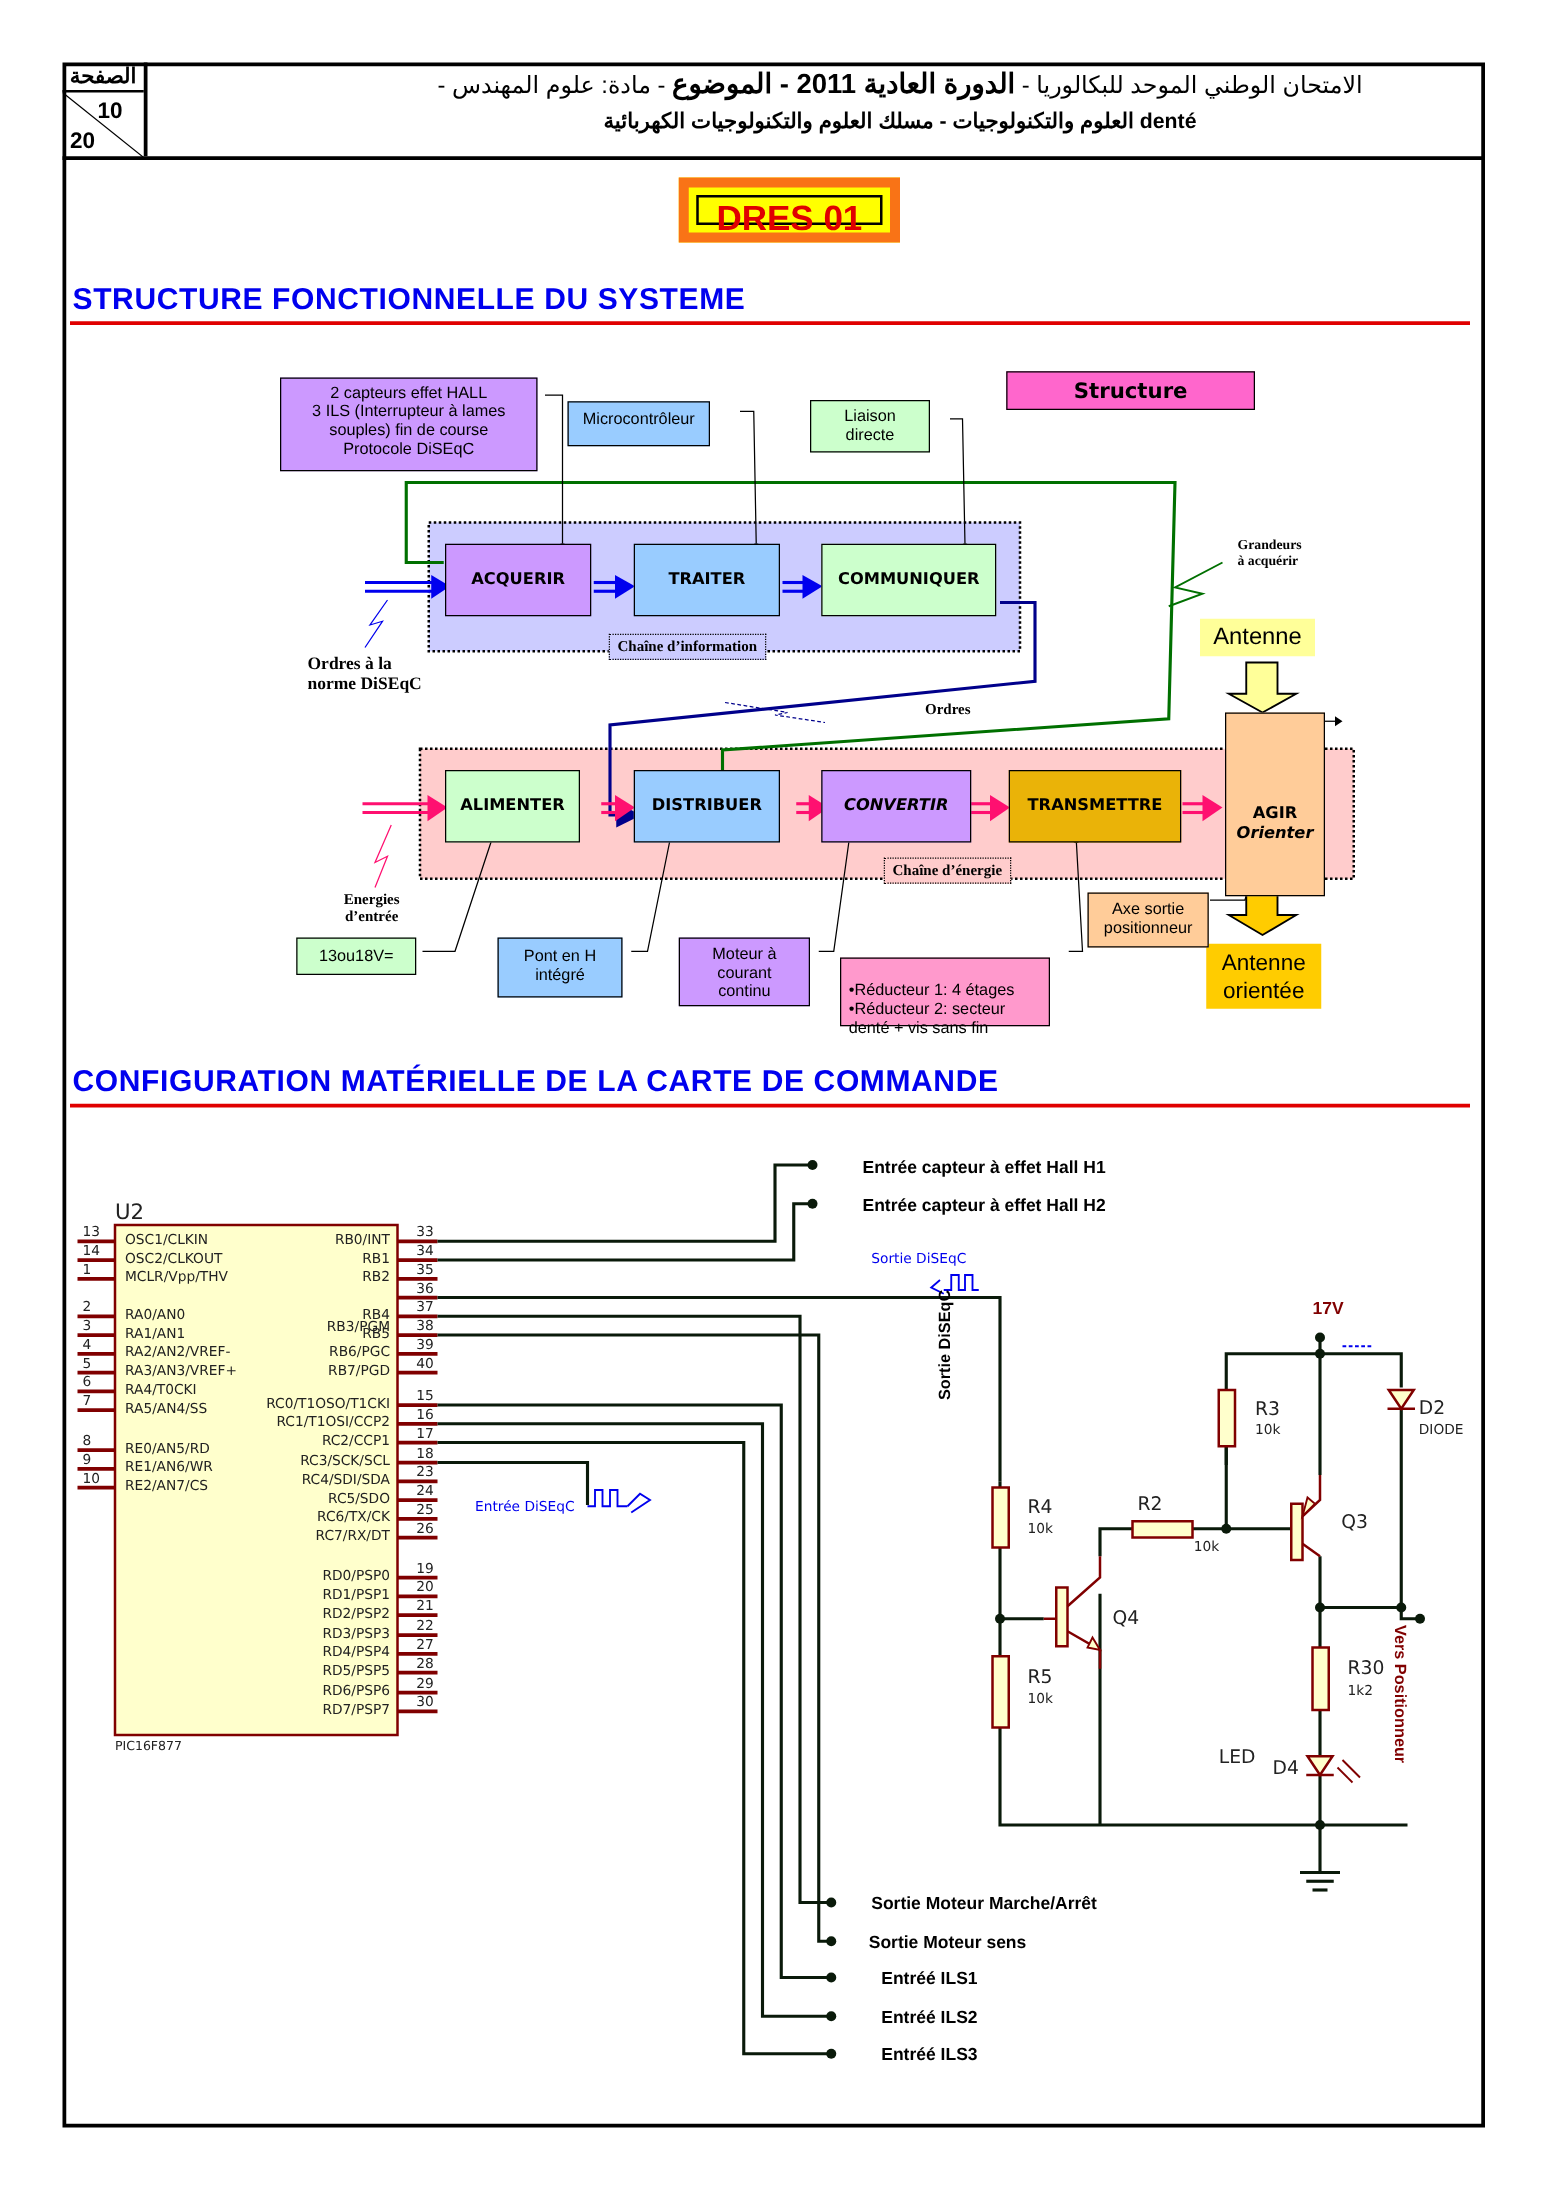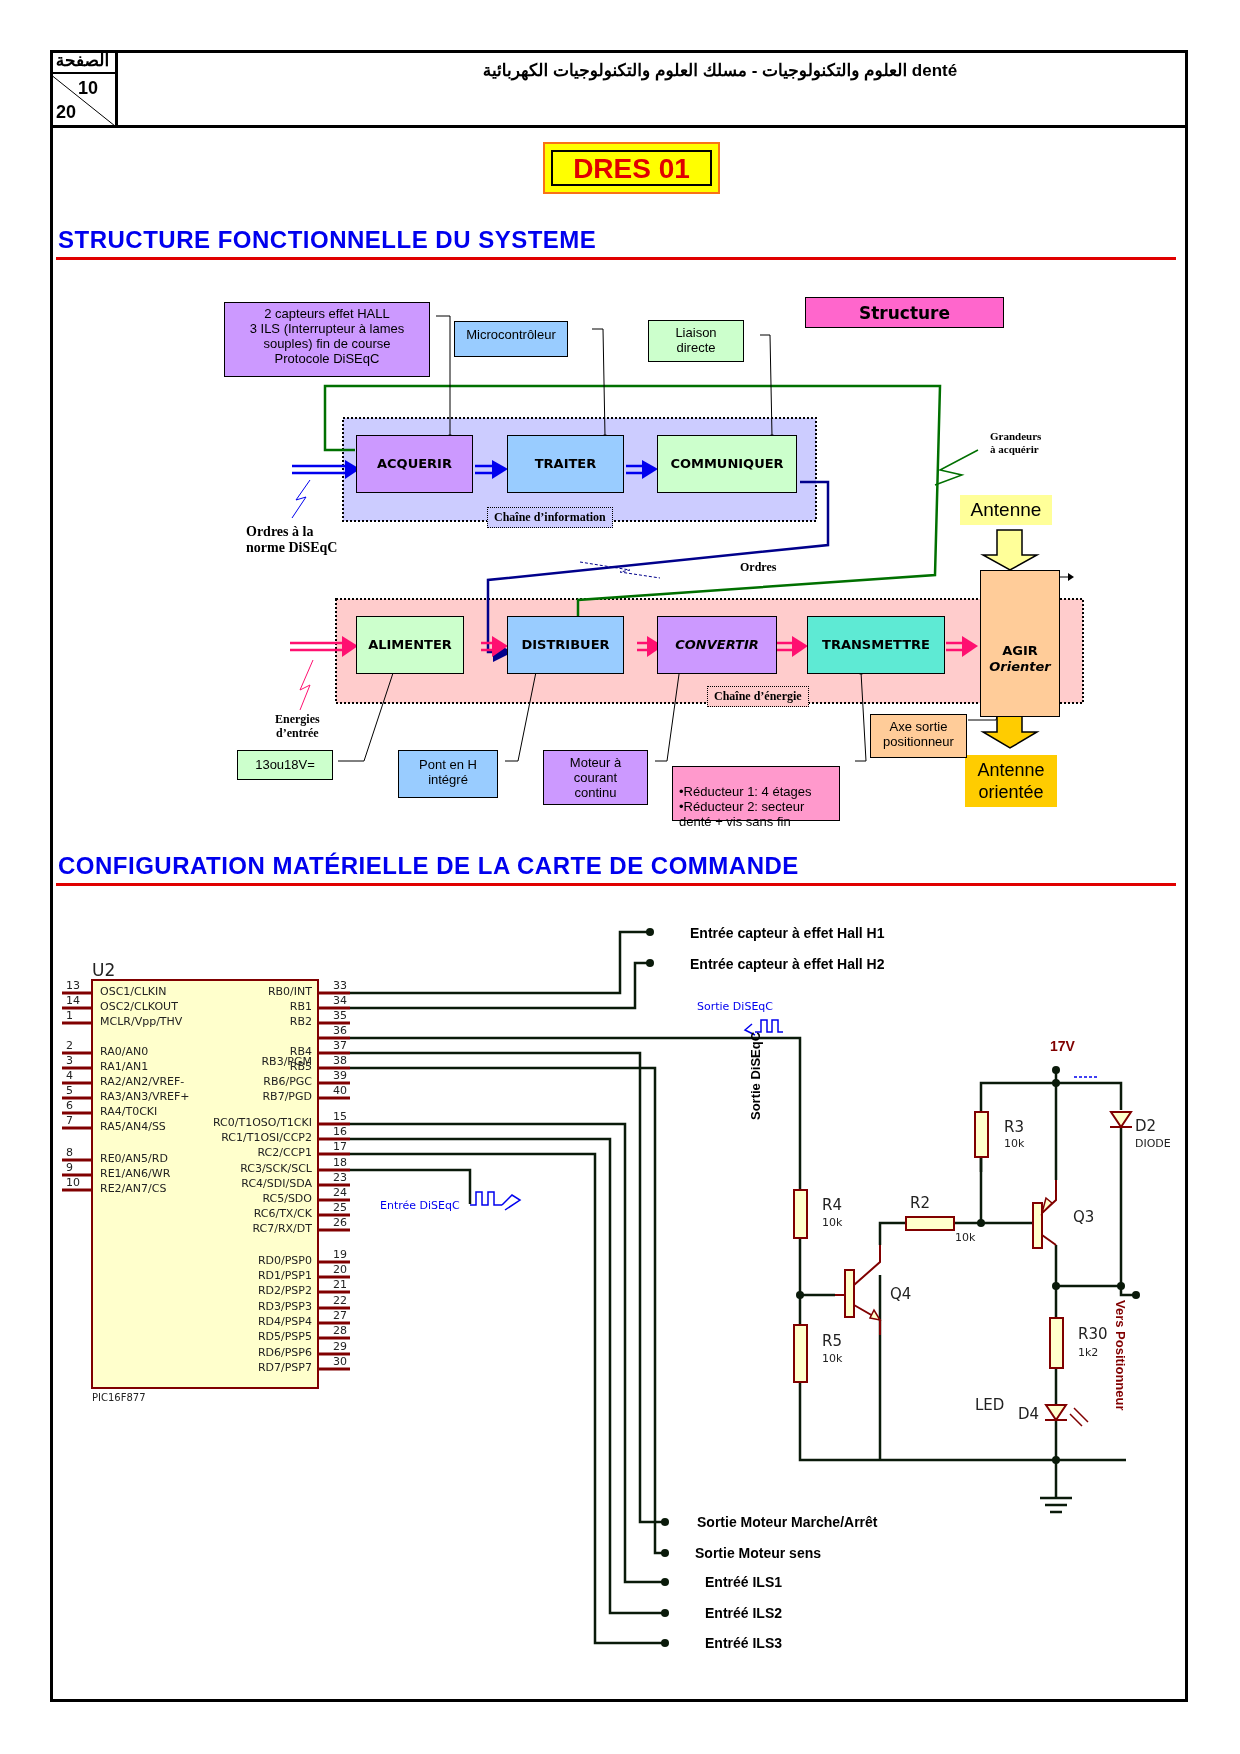--- a/index.html
+++ b/index.html
@@ -9,21 +9,21 @@
   .hdr-page{position:absolute;left:0;top:0;width:68px;height:75px;border-right:3px solid #000;box-sizing:border-box;}
   .hdr-page .lbl{position:absolute;left:0;top:0;width:65px;height:22px;border-bottom:2px solid #000;font-weight:bold;font-size:17px;text-align:center;line-height:22px;}
   .hdr-page .p{position:absolute;left:28px;top:28px;font-weight:bold;font-size:18px;}
   .hdr-page .t{position:absolute;left:6px;top:52px;font-weight:bold;font-size:18px;}
   .hdr-page svg{position:absolute;left:0;top:24px;}
   .hdr-ns{position:absolute;left:68px;top:0;width:135px;height:75px;border-right:3px solid #000;box-sizing:border-box;font-weight:bold;font-size:24px;text-align:center;line-height:60px;}
   .hdr-ar{position:absolute;left:210px;top:4px;width:920px;direction:rtl;text-align:center;}
   .hdr-ar .l1{font-size:19px;}
   .hdr-ar .l1 b{font-size:22px;}
   .hdr-ar .l2{font-size:17px;font-weight:bold;margin-top:6px;}
-  .dres{position:absolute;left:543px;top:142px;width:177px;height:52px;border:2px solid #f97316;background:#ffff00;box-sizing:border-box;}
+  .dres{position:absolute;left:543px;top:142px;width:177px;height:52px;border:8px solid #f97316;background:#ffff00;box-sizing:border-box;}
   .dres span{position:absolute;left:6px;top:6px;right:6px;bottom:6px;border:2px solid #000;color:#e00000;font-weight:bold;font-size:28px;text-align:center;line-height:34px;}
   .sect{position:absolute;left:58px;color:#0000ee;font-weight:bold;font-size:24px;letter-spacing:0.5px;}
   .rule{position:absolute;left:56px;width:1120px;height:3px;background:#e00000;}
   .box{position:absolute;box-sizing:border-box;border:1px solid #000;font-size:13px;text-align:center;}
   .fn{position:absolute;box-sizing:border-box;border:1px solid #000;font-size:13px;font-weight:bold;text-align:center;font-family:"DejaVu Sans",sans-serif;}
   .ser{font-family:"Liberation Serif",serif;font-weight:bold;font-size:13px;position:absolute;}
   svg{position:absolute;left:0;top:0;}
   .pin{position:absolute;font-size:11px;font-family:"DejaVu Sans",sans-serif;color:#222;}
   .lab{position:absolute;font-weight:bold;font-size:14px;}
 </style>
@@ -35,20 +35,21 @@
 <div class="hdr">
   <div class="hdr-page">
     <div class="lbl">الصفحة</div>
     <svg width="65" height="52">
         <line x1="0" y1="0" x2="65" y2="52" stroke="#000" stroke-width="1"></line>
       </svg>
     <div class="p">10</div>
     <div class="t">20</div>
   </div>
   <div class="hdr-ar">
+    <div class="l1"><span>الامتحان الوطني الموحد للبكالوريا - </span><b>الدورة العادية 2011 - الموضوع</b><span> - مادة: علوم المهندس -</span></div>
     <div class="l2">denté العلوم والتكنولوجيات - مسلك العلوم والتكنولوجيات الكهربائية</div>
   </div>
 </div>
 
 <div class="dres">
     <span>DRES 01</span>
   </div>
 
 <div class="sect" style="top:226px;">STRUCTURE FONCTIONNELLE DU SYSTEME</div>
 <div class="rule" style="top:257px;"></div>
@@ -149,21 +150,21 @@
 <div class="box" style="left:805px;top:297px;width:199px;height:31px;background:#ff66cc;font-weight:bold;font-size:17px;line-height:30px;font-family:'DejaVu Sans',sans-serif;">Structure</div>
 
 <div class="fn" style="left:356px;top:435px;width:117px;height:58px;background:#cc99ff;line-height:56px;">ACQUERIR</div>
 <div class="fn" style="left:507px;top:435px;width:117px;height:58px;background:#99ccff;line-height:56px;">TRAITER</div>
 <div class="fn" style="left:657px;top:435px;width:140px;height:58px;background:#ccffcc;line-height:56px;">COMMUNIQUER</div>
 <div class="ser" style="left:487px;top:507px;padding:2px 6px;border:1px dotted #000;background:#ccccff;font-size:12px;">Chaîne d’information</div>
 
 <div class="fn" style="left:356px;top:616px;width:108px;height:58px;background:#ccffcc;line-height:56px;">ALIMENTER</div>
 <div class="fn" style="left:507px;top:616px;width:117px;height:58px;background:#99ccff;line-height:56px;">DISTRIBUER</div>
 <div class="fn" style="left:657px;top:616px;width:120px;height:58px;background:#cc99ff;line-height:56px;font-style:italic;">CONVERTIR</div>
-<div class="fn" style="left:807px;top:616px;width:138px;height:58px;background:#5eead4;line-height:56px;">TRANSMETTRE</div>
+<div class="fn" style="left:807px;top:616px;width:138px;height:58px;background:#eab308;line-height:56px;">TRANSMETTRE</div>
 <div class="ser" style="left:707px;top:686px;padding:2px 6px;border:1px dotted #000;background:#ffcccc;font-size:12px;">Chaîne d’énergie</div>
 
 <div class="fn" style="left:980px;top:570px;width:80px;height:147px;background:#ffcc99;padding-top:72px;line-height:16px;">
   <div>AGIR</div>
   <div style="font-style:italic;">Orienter</div>
 </div>
 
 <div class="ser" style="left:246px;top:524px;line-height:16px;font-size:14px;">
   <div>Ordres à la</div>
   <div>norme DiSEqC</div>

